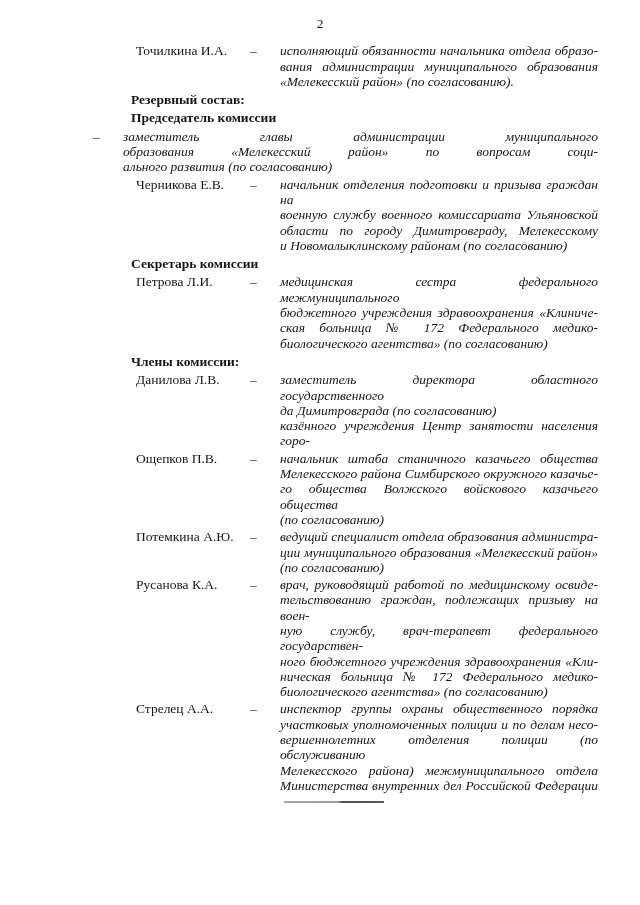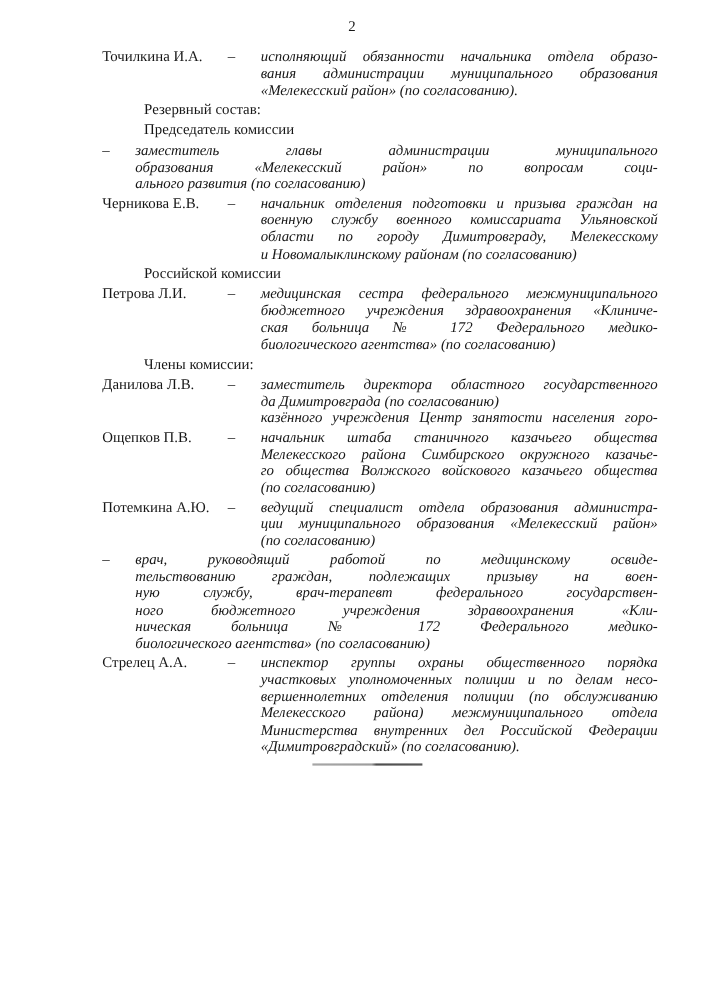--- a/index.html
+++ b/index.html
@@ -13,26 +13,26 @@
     overflow: hidden;
   }
   .page { width: 640px; height: 905px; position: relative; }
   .page-number {
     text-align: center;
     padding-top: 16px;
     margin-bottom: 12px;
   }
   .content { padding: 0 42px 0 93px; }
   .row { display: flex; margin-bottom: 2px; }
-  .row .name { width: 114px; flex: none; }
+  .row .name { width: 114px; flex: none; margin-left: 43px; }
   .row .dash { width: 30px; flex: none; }
   .row .desc { flex: 1; min-width: 0; }
   .desc .line { text-align: justify; text-align-last: justify; font-style: italic; }
   .desc .line.last { text-align-last: left; }
-  .heading { margin: 3px 0 3px 38px; }
+  .heading { margin: 3px 0 3px 38px; font-weight: bold; }
   .rule {
     width: 100px; height: 2px;
     margin: 8px auto 0;
     transform: translateX(14px);
     background: linear-gradient(to right, #a6a6a6 0%, #9d9d9d 54%, #4f4f4f 58%, #585858 100%);
   }
 </style>
 </head>
 <body>
 
@@ -68,21 +68,21 @@
     <div class="name">Черникова Е.В.</div>
     <div class="dash">–</div>
     <div class="desc">
           <div class="line">начальник отделения подготовки и призыва граждан на</div>
           <div class="line">военную службу военного комиссариата Ульяновской</div>
           <div class="line">области по городу Димитровграду, Мелекесскому</div>
           <div class="line last">и Новомалыклинскому районам (по согласованию)</div>
         </div>
   </div>
 
-  <div class="heading">Российской комиссии</div>
+  <div class="heading">Секретарь комиссии</div>
 
   <div class="row">
     <div class="name">Петрова Л.И.</div>
     <div class="dash">–</div>
     <div class="desc">
           <div class="line">медицинская сестра федерального межмуниципального</div>
           <div class="line">бюджетного учреждения здравоохранения «Клиниче-</div>
           <div class="line">ская больница № 172 Федерального медико-</div>
           <div class="line last">биологического агентства» (по согласованию)</div>
         </div>
@@ -115,39 +115,39 @@
     <div class="name">Потемкина А.Ю.</div>
     <div class="dash">–</div>
     <div class="desc">
           <div class="line">ведущий специалист отдела образования администра-</div>
           <div class="line">ции муниципального образования «Мелекесский район»</div>
           <div class="line last">(по согласованию)</div>
         </div>
   </div>
 
   <div class="row">
+    <div class="name">Русанова К.А.</div>
     <div class="dash">–</div>
     <div class="desc">
           <div class="line">врач, руководящий работой по медицинскому освиде-</div>
           <div class="line">тельствованию граждан, подлежащих призыву на воен-</div>
           <div class="line">ную службу, врач-терапевт федерального государствен-</div>
           <div class="line">ного бюджетного учреждения здравоохранения «Кли-</div>
           <div class="line">ническая больница № 172 Федерального медико-</div>
           <div class="line last">биологического агентства» (по согласованию)</div>
         </div>
   </div>
 
   <div class="row">
     <div class="name">Стрелец А.А.</div>
     <div class="dash">–</div>
     <div class="desc">
           <div class="line">инспектор группы охраны общественного порядка</div>
           <div class="line">участковых уполномоченных полиции и по делам несо-</div>
           <div class="line">вершеннолетних отделения полиции (по обслуживанию</div>
           <div class="line">Мелекесского района) межмуниципального отдела</div>
           <div class="line">Министерства внутренних дел Российской Федерации</div>
-          <div class="line last">«Димитровградский» (по согласованию).</div>
         </div>
   </div>
 </div>
 
   <div class="rule"></div>
 </div>
 
 </body></html>

